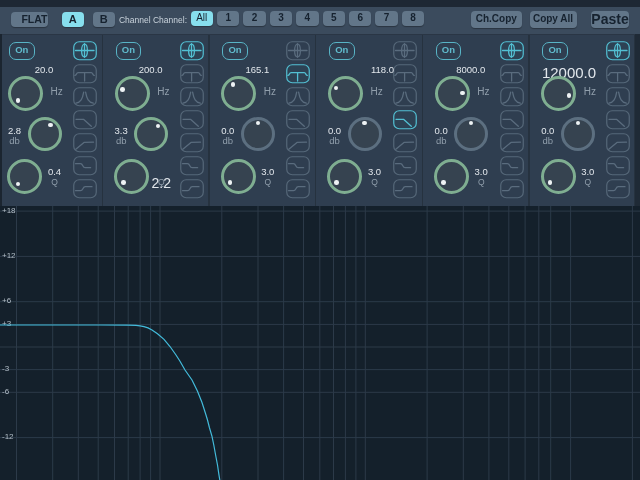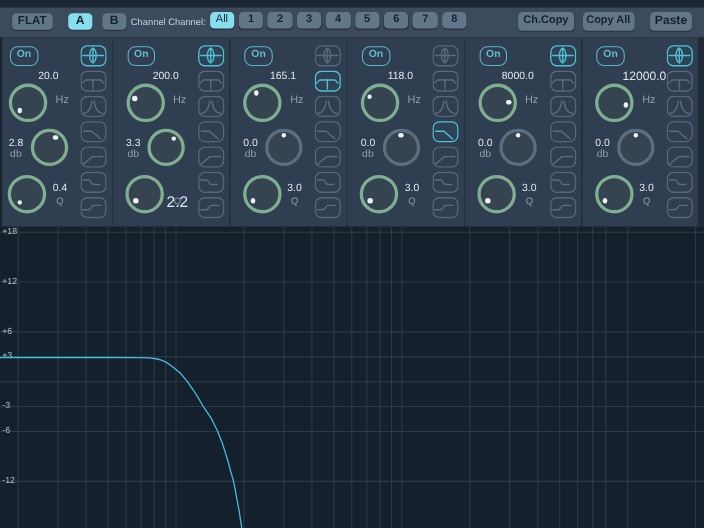--- a/index.html
+++ b/index.html
@@ -3,36 +3,36 @@
 html,body{margin:0;padding:0}
 #app{position:relative;width:640px;height:480px;overflow:hidden;
   font-family:"Liberation Sans",sans-serif;background:#2f3e50}
 #app div{box-sizing:border-box}
 </style></head><body>
 <div id="app">
 <div style="position:absolute;left:0;top:0;width:640px;height:6.5px;background:#1e2834"></div>
 <div style="position:absolute;left:0;top:6.5px;width:640px;height:27.5px;background:#3b4b5d"></div>
 <div style="position:absolute;left:0;top:206px;width:640px;height:274px;background:#14202b"></div>
 <div style="position:absolute;left:0;top:33.5px;width:640px;height:1px;background:#2a3645"></div>
-<div style="position:absolute;left:11.0px;top:11.5px;width:36.5px;height:15.5px;background:#627689;border-radius:4px;color:#16222f;font-size:10.5px;font-weight:700;text-align:center;line-height:15.5px;box-shadow:0 1px 1px rgba(0,0,0,0.3)">FLAT</div>
+<div style="position:absolute;left:11.0px;top:11.5px;width:36.5px;height:15.5px;background:#627689;border-radius:4px;color:#16222f;font-size:10.5px;font-weight:700;text-align:right;line-height:15.5px;box-shadow:0 1px 1px rgba(0,0,0,0.3)">FLAT</div>
     <div style="position:absolute;left:61.5px;top:11.5px;width:22.5px;height:15.5px;background:#87dfee;border-radius:4px;color:#16222f;font-size:11px;font-weight:700;text-align:center;line-height:15.5px;box-shadow:0 1px 1px rgba(0,0,0,0.3)">A</div>
     <div style="position:absolute;left:92.5px;top:11.5px;width:22.5px;height:15.5px;background:#627689;border-radius:4px;color:#16222f;font-size:11px;font-weight:700;text-align:center;line-height:15.5px;box-shadow:0 1px 1px rgba(0,0,0,0.3)">B</div>
     <div style="position:absolute;left:107px;top:14.5px;width:80px;text-align:right;font-size:8.5px;color:#c9d3dc">Channel Channel:</div>
     <div style="position:absolute;left:190.5px;top:11.0px;width:22.5px;height:14.5px;background:#87dfee;border-radius:4px;color:#16222f;font-size:10px;font-weight:400;text-align:center;line-height:14.5px;box-shadow:0 1px 1px rgba(0,0,0,0.3)">All</div>
     <div style="position:absolute;left:217.0px;top:11.0px;width:22.4px;height:14.5px;background:#627689;border-radius:4px;color:#16222f;font-size:10px;font-weight:700;text-align:center;line-height:14.5px;box-shadow:0 1px 1px rgba(0,0,0,0.3)">1</div>
     <div style="position:absolute;left:243.4px;top:11.0px;width:22.4px;height:14.5px;background:#627689;border-radius:4px;color:#16222f;font-size:10px;font-weight:700;text-align:center;line-height:14.5px;box-shadow:0 1px 1px rgba(0,0,0,0.3)">2</div>
     <div style="position:absolute;left:269.8px;top:11.0px;width:22.4px;height:14.5px;background:#627689;border-radius:4px;color:#16222f;font-size:10px;font-weight:700;text-align:center;line-height:14.5px;box-shadow:0 1px 1px rgba(0,0,0,0.3)">3</div>
     <div style="position:absolute;left:296.2px;top:11.0px;width:22.4px;height:14.5px;background:#627689;border-radius:4px;color:#16222f;font-size:10px;font-weight:700;text-align:center;line-height:14.5px;box-shadow:0 1px 1px rgba(0,0,0,0.3)">4</div>
     <div style="position:absolute;left:322.6px;top:11.0px;width:22.4px;height:14.5px;background:#627689;border-radius:4px;color:#16222f;font-size:10px;font-weight:700;text-align:center;line-height:14.5px;box-shadow:0 1px 1px rgba(0,0,0,0.3)">5</div>
     <div style="position:absolute;left:349.0px;top:11.0px;width:22.4px;height:14.5px;background:#627689;border-radius:4px;color:#16222f;font-size:10px;font-weight:700;text-align:center;line-height:14.5px;box-shadow:0 1px 1px rgba(0,0,0,0.3)">6</div>
     <div style="position:absolute;left:375.4px;top:11.0px;width:22.4px;height:14.5px;background:#627689;border-radius:4px;color:#16222f;font-size:10px;font-weight:700;text-align:center;line-height:14.5px;box-shadow:0 1px 1px rgba(0,0,0,0.3)">7</div>
     <div style="position:absolute;left:401.8px;top:11.0px;width:22.4px;height:14.5px;background:#627689;border-radius:4px;color:#16222f;font-size:10px;font-weight:700;text-align:center;line-height:14.5px;box-shadow:0 1px 1px rgba(0,0,0,0.3)">8</div>
     <div style="position:absolute;left:471.0px;top:11.0px;width:50.5px;height:16.5px;background:#627689;border-radius:4px;color:#16222f;font-size:10px;font-weight:700;text-align:center;line-height:16.5px;box-shadow:0 1px 1px rgba(0,0,0,0.3)">Ch.Copy</div>
     <div style="position:absolute;left:529.5px;top:11.0px;width:47.0px;height:16.5px;background:#627689;border-radius:4px;color:#16222f;font-size:10px;font-weight:700;text-align:center;line-height:16.5px;box-shadow:0 1px 1px rgba(0,0,0,0.3)">Copy All</div>
-    <div style="position:absolute;left:591.0px;top:11.0px;width:38.0px;height:16.5px;background:#627689;border-radius:4px;color:#16222f;font-size:11px;font-weight:700;text-align:center;line-height:16.5px;box-shadow:0 1px 1px rgba(0,0,0,0.3)">Paste</div>
+    <div style="position:absolute;left:591.0px;top:11.0px;width:38.0px;height:16.5px;background:#627689;border-radius:4px;color:#16222f;font-size:14px;font-weight:700;text-align:center;line-height:16.5px;box-shadow:0 1px 1px rgba(0,0,0,0.3)">Paste</div>
 <div style="position:absolute;left:101.5px;top:35px;width:1.5px;height:171px;background:#26323f"></div>
     <div style="position:absolute;left:208.1px;top:35px;width:1.5px;height:171px;background:#26323f"></div>
     <div style="position:absolute;left:314.8px;top:35px;width:1.5px;height:171px;background:#26323f"></div>
     <div style="position:absolute;left:421.5px;top:35px;width:1.5px;height:171px;background:#26323f"></div>
     <div style="position:absolute;left:528.1px;top:35px;width:1.5px;height:171px;background:#26323f"></div>
     <div style="position:absolute;left:633.8px;top:35px;width:1.2px;height:171px;background:#26323f"></div>
     <div style="position:absolute;left:635px;top:34px;width:5px;height:172px;background:#1f2a36"></div>
     <div style="position:absolute;left:0px;top:34px;width:2px;height:172px;background:#1b2530"></div>
 <div style="position:absolute;left:9.0px;top:42px;width:25.5px;height:18px;border:1.4px solid #58b4c6;border-radius:7px;color:#60bbcd;font-size:9.5px;font-weight:600;text-align:center;line-height:14px">On</div>
     <svg width="24" height="19.5" viewBox="0 0 24 19.5" style="position:absolute;left:73.0px;top:41px" fill="none" stroke="#53c0d3" stroke-width="1.3" stroke-linecap="round" stroke-linejoin="round">
@@ -195,21 +195,21 @@
       <path d="M2.8 16.2 L11 9.4 L20.5 9.2"></path>
     </svg>
     <svg width="24" height="19.5" viewBox="0 0 24 19.5" style="position:absolute;left:393.0px;top:156px" fill="none" stroke="#5a6c7e" stroke-width="1.3" stroke-linecap="round" stroke-linejoin="round">
       <rect x="0.75" y="0.75" width="22.5" height="18" rx="5.5" fill="none" stroke="#566879" stroke-width="1.2"></rect>
       <path d="M2.5 7.7 H7.5 C10.2 7.7 9.4 11.7 12.1 11.7 H17.6"></path>
     </svg>
     <svg width="24" height="19.5" viewBox="0 0 24 19.5" style="position:absolute;left:393.0px;top:179px" fill="none" stroke="#5a6c7e" stroke-width="1.3" stroke-linecap="round" stroke-linejoin="round">
       <rect x="0.75" y="0.75" width="22.5" height="18" rx="5.5" fill="none" stroke="#566879" stroke-width="1.2"></rect>
       <path d="M2.5 11.7 H7.6 C10.3 11.7 9.5 7.7 12.2 7.7 H19"></path>
     </svg>
-    <div style="position:absolute;left:334.0px;top:64px;width:60px;text-align:center;font-size:9.5px;color:#e2e7ec">118.0</div>
+    <div style="position:absolute;left:334.0px;top:64px;width:60px;text-align:right;font-size:9.5px;color:#e2e7ec">118.0</div>
     <div style="position:absolute;left:327.8px;top:75.8px;width:35px;height:35px;border:3px solid #7fae91;border-radius:50%;background:#364350"></div>
     <div style="position:absolute;left:333.9px;top:85.9px;width:4.6px;height:4.6px;border-radius:50%;background:#eef2f4"></div>
     <div style="position:absolute;left:370.5px;top:86px;font-size:10px;color:#919fac">Hz</div>
     <div style="position:absolute;left:309.5px;top:124.5px;width:50px;text-align:center;font-size:9.5px;color:#e2e7ec">0.0</div>
     <div style="position:absolute;left:309.5px;top:135px;width:50px;text-align:center;font-size:9.5px;color:#919fac">db</div>
     <div style="position:absolute;left:347.5px;top:116.7px;width:34px;height:34px;border:3px solid #5c6f80;border-radius:50%;background:#364350"></div>
     <div style="position:absolute;left:362.2px;top:120.9px;width:4.6px;height:4.6px;border-radius:50%;background:#eef2f4"></div>
     <div style="position:absolute;left:349.5px;top:165.5px;width:50px;text-align:center;font-size:9.5px;color:#e2e7ec">3.0</div>
     <div style="position:absolute;left:349.5px;top:176.5px;width:50px;text-align:center;font-size:8.5px;color:#919fac">Q</div>
     <div style="position:absolute;left:327.3px;top:158.5px;width:35px;height:35px;border:3px solid #7fae91;border-radius:50%;background:#364350"></div>
@@ -285,21 +285,21 @@
       <path d="M2.8 16.2 L11 9.4 L20.5 9.2"></path>
     </svg>
     <svg width="24" height="19.5" viewBox="0 0 24 19.5" style="position:absolute;left:606.3px;top:156px" fill="none" stroke="#5a6c7e" stroke-width="1.3" stroke-linecap="round" stroke-linejoin="round">
       <rect x="0.75" y="0.75" width="22.5" height="18" rx="5.5" fill="none" stroke="#566879" stroke-width="1.2"></rect>
       <path d="M2.5 7.7 H7.5 C10.2 7.7 9.4 11.7 12.1 11.7 H17.6"></path>
     </svg>
     <svg width="24" height="19.5" viewBox="0 0 24 19.5" style="position:absolute;left:606.3px;top:179px" fill="none" stroke="#5a6c7e" stroke-width="1.3" stroke-linecap="round" stroke-linejoin="round">
       <rect x="0.75" y="0.75" width="22.5" height="18" rx="5.5" fill="none" stroke="#566879" stroke-width="1.2"></rect>
       <path d="M2.5 11.7 H7.6 C10.3 11.7 9.5 7.7 12.2 7.7 H19"></path>
     </svg>
-    <div style="position:absolute;left:566px;top:64px;width:60px;font-size:11px;color:#e2e7ec">12000.0</div>
+    <div style="position:absolute;left:539px;top:64px;width:60px;text-align:center;font-size:15px;color:#e2e7ec">12000.0</div>
     <div style="position:absolute;left:541.1px;top:75.8px;width:35px;height:35px;border:3px solid #7fae91;border-radius:50%;background:#364350"></div>
     <div style="position:absolute;left:566.5px;top:93.4px;width:4.6px;height:4.6px;border-radius:50%;background:#eef2f4"></div>
     <div style="position:absolute;left:583.8px;top:86px;font-size:10px;color:#919fac">Hz</div>
     <div style="position:absolute;left:522.8px;top:124.5px;width:50px;text-align:center;font-size:9.5px;color:#e2e7ec">0.0</div>
     <div style="position:absolute;left:522.8px;top:135px;width:50px;text-align:center;font-size:9.5px;color:#919fac">db</div>
     <div style="position:absolute;left:560.8px;top:116.7px;width:34px;height:34px;border:3px solid #5c6f80;border-radius:50%;background:#364350"></div>
     <div style="position:absolute;left:575.5px;top:120.9px;width:4.6px;height:4.6px;border-radius:50%;background:#eef2f4"></div>
     <div style="position:absolute;left:562.8px;top:165.5px;width:50px;text-align:center;font-size:9.5px;color:#e2e7ec">3.0</div>
     <div style="position:absolute;left:562.8px;top:176.5px;width:50px;text-align:center;font-size:8.5px;color:#919fac">Q</div>
     <div style="position:absolute;left:540.6px;top:158.5px;width:35px;height:35px;border:3px solid #7fae91;border-radius:50%;background:#364350"></div>

